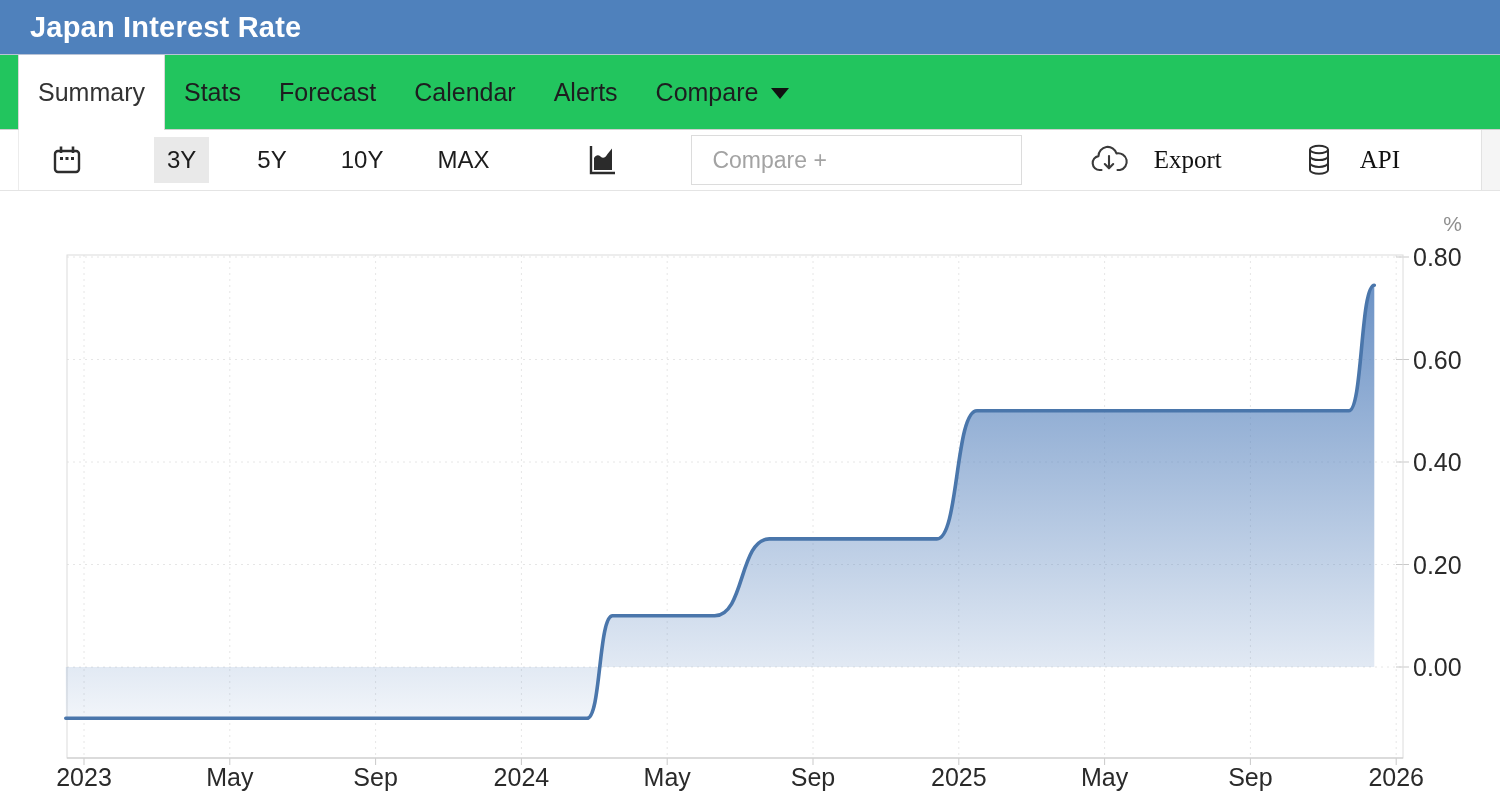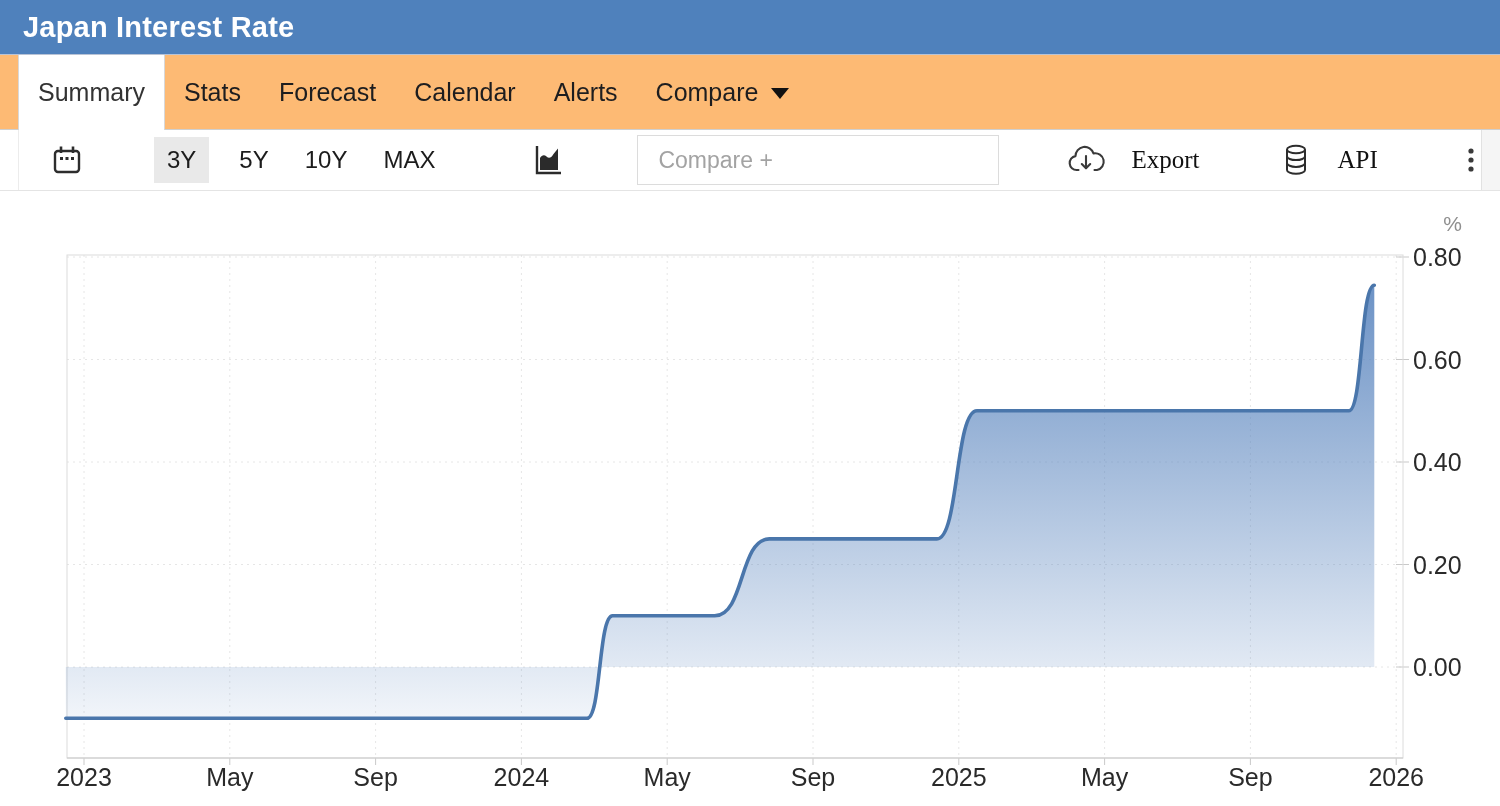--- a/index.html
+++ b/index.html
@@ -1,38 +1,38 @@
 <!DOCTYPE html>
 <html><head>
 <meta charset="utf-8">
 <style>
   html,body{margin:0;padding:0}
   body{width:1500px;height:806px;overflow:hidden;background:#fff;
        font-family:"Liberation Sans",sans-serif;-webkit-font-smoothing:antialiased}
   .header{height:55px;background:#4f81bc;display:flex;align-items:center;
-          padding-left:23px;box-sizing:border-box;border-bottom:1px solid #b8c3d6}
+          padding-left:30px;box-sizing:border-box;border-bottom:1px solid #b8c3d6}
   .header h1{margin:0;color:#fff;font-size:29px;font-weight:bold;letter-spacing:.2px}
-  .tabs{height:74px;background:#fdba74;border-bottom:1px solid #cfcfcf;
+  .tabs{height:74px;background:#22c55e;border-bottom:1px solid #cfcfcf;
         display:flex;align-items:flex-start;padding-left:18px;position:relative;z-index:2}
   .tab{height:74px;display:flex;align-items:center;padding:0 19px;
        font-size:25px;color:#1d1d1f;cursor:pointer;box-sizing:border-box}
   .tab.active{height:75px;background:#fff;border-left:1px solid #d8d8d8;
               border-right:1px solid #d8d8d8;color:#333}
   .caret{width:0;height:0;border-left:9px solid transparent;border-right:9px solid transparent;
          border-top:11px solid #111;margin-left:13px;margin-top:3px}
   .toolbar{height:60px;background:#fff;border-bottom:1px solid #e4e4e4;
            display:flex;align-items:center;padding-left:48px;box-sizing:content-box;
            position:relative}
   .toolbar::before{content:"";position:absolute;left:18px;top:0;height:100%;
                    border-left:1px solid #ececec}
   .gutter-right{position:absolute;right:0;top:0;width:18px;height:100%;
                 background:#f5f5f5;border-left:1px solid #e2e2e2}
   .icon-btn{background:none;border:none;padding:0;margin:0;display:flex;
             align-items:center;cursor:pointer}
-  .ranges{display:flex;align-items:center;gap:24px;margin-left:68px}
+  .ranges{display:flex;align-items:center;gap:42px;margin-left:68px}
   .range{font-size:24px;color:#1c1c1c;background:none;border:none;
          padding:9px 6px;cursor:pointer;font-family:inherit}
   .range.active{background:#e9e9e9;padding:9px 13px}
   .chart-type-btn{margin-left:88px}
   .compare-input{margin-left:70px;width:338px;height:46px;border:1px solid #dcdcdc;
                  font-size:23px;padding-left:20px;color:#8b5cf6;outline:none;
                  font-family:inherit;background:#fff}
   .compare-input::placeholder{color:#a3a3a3}
   .tool-group{display:flex;align-items:center;background:none;border:none;
               padding:0;cursor:pointer}

